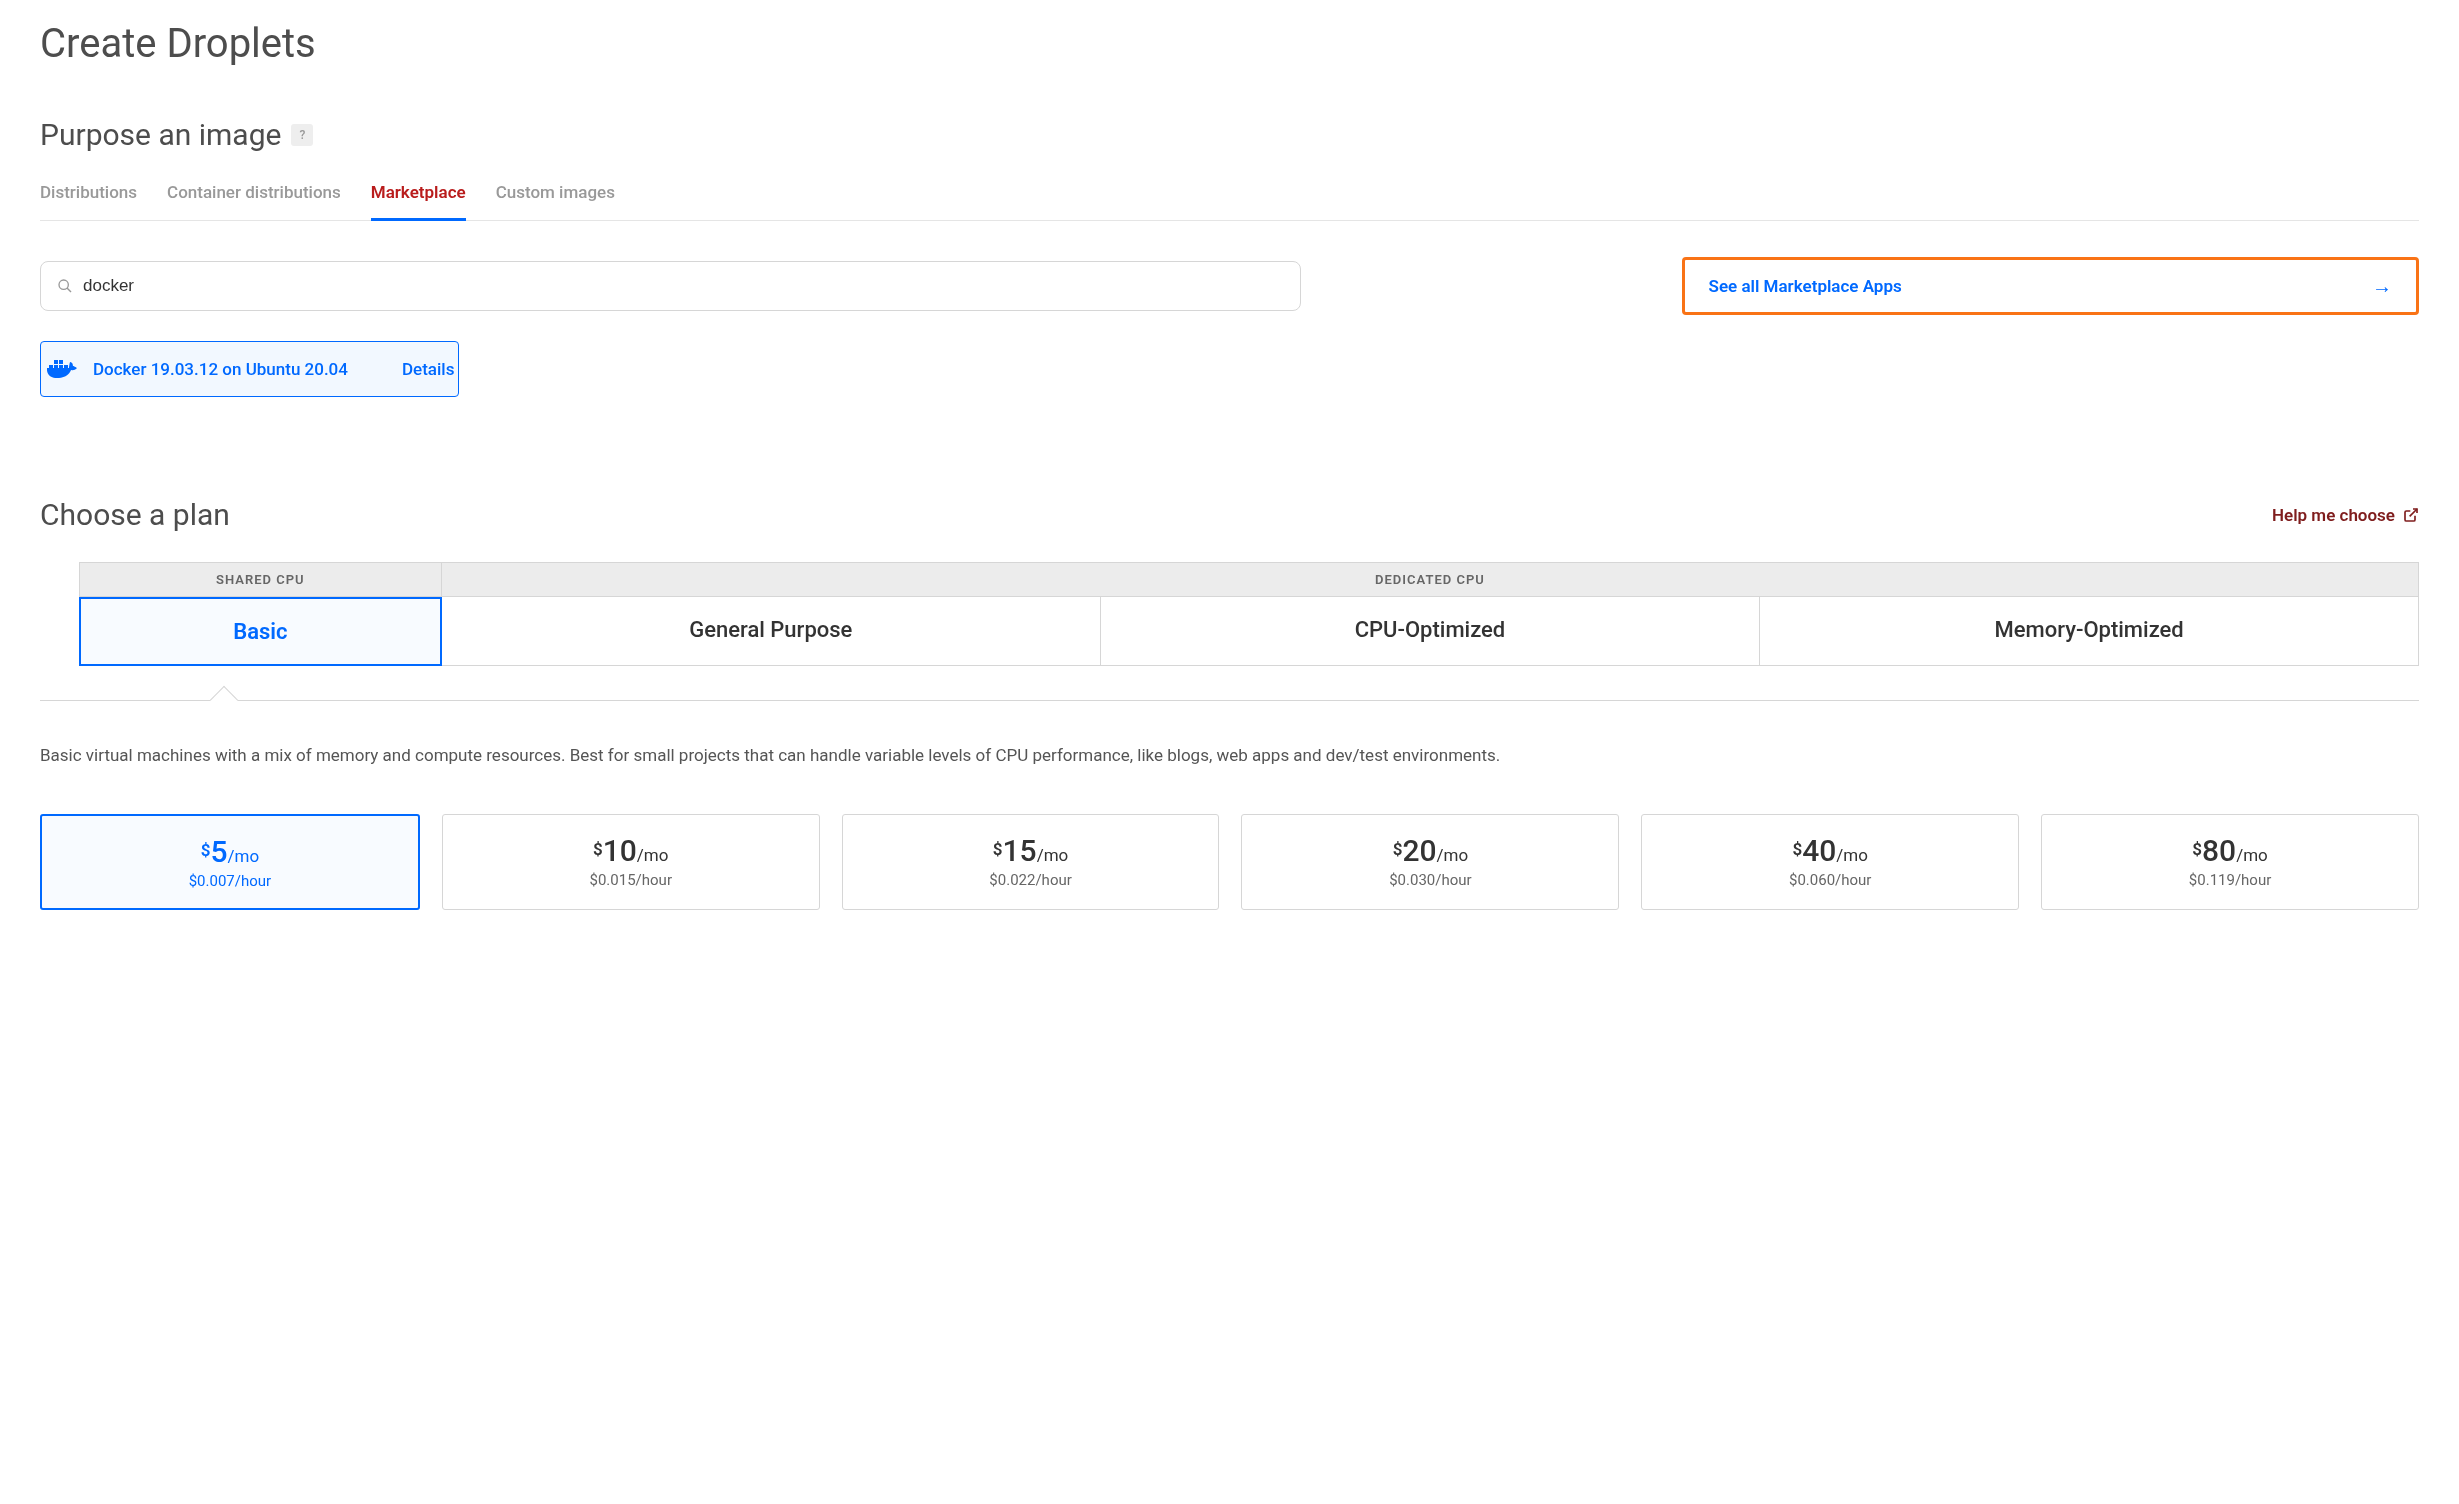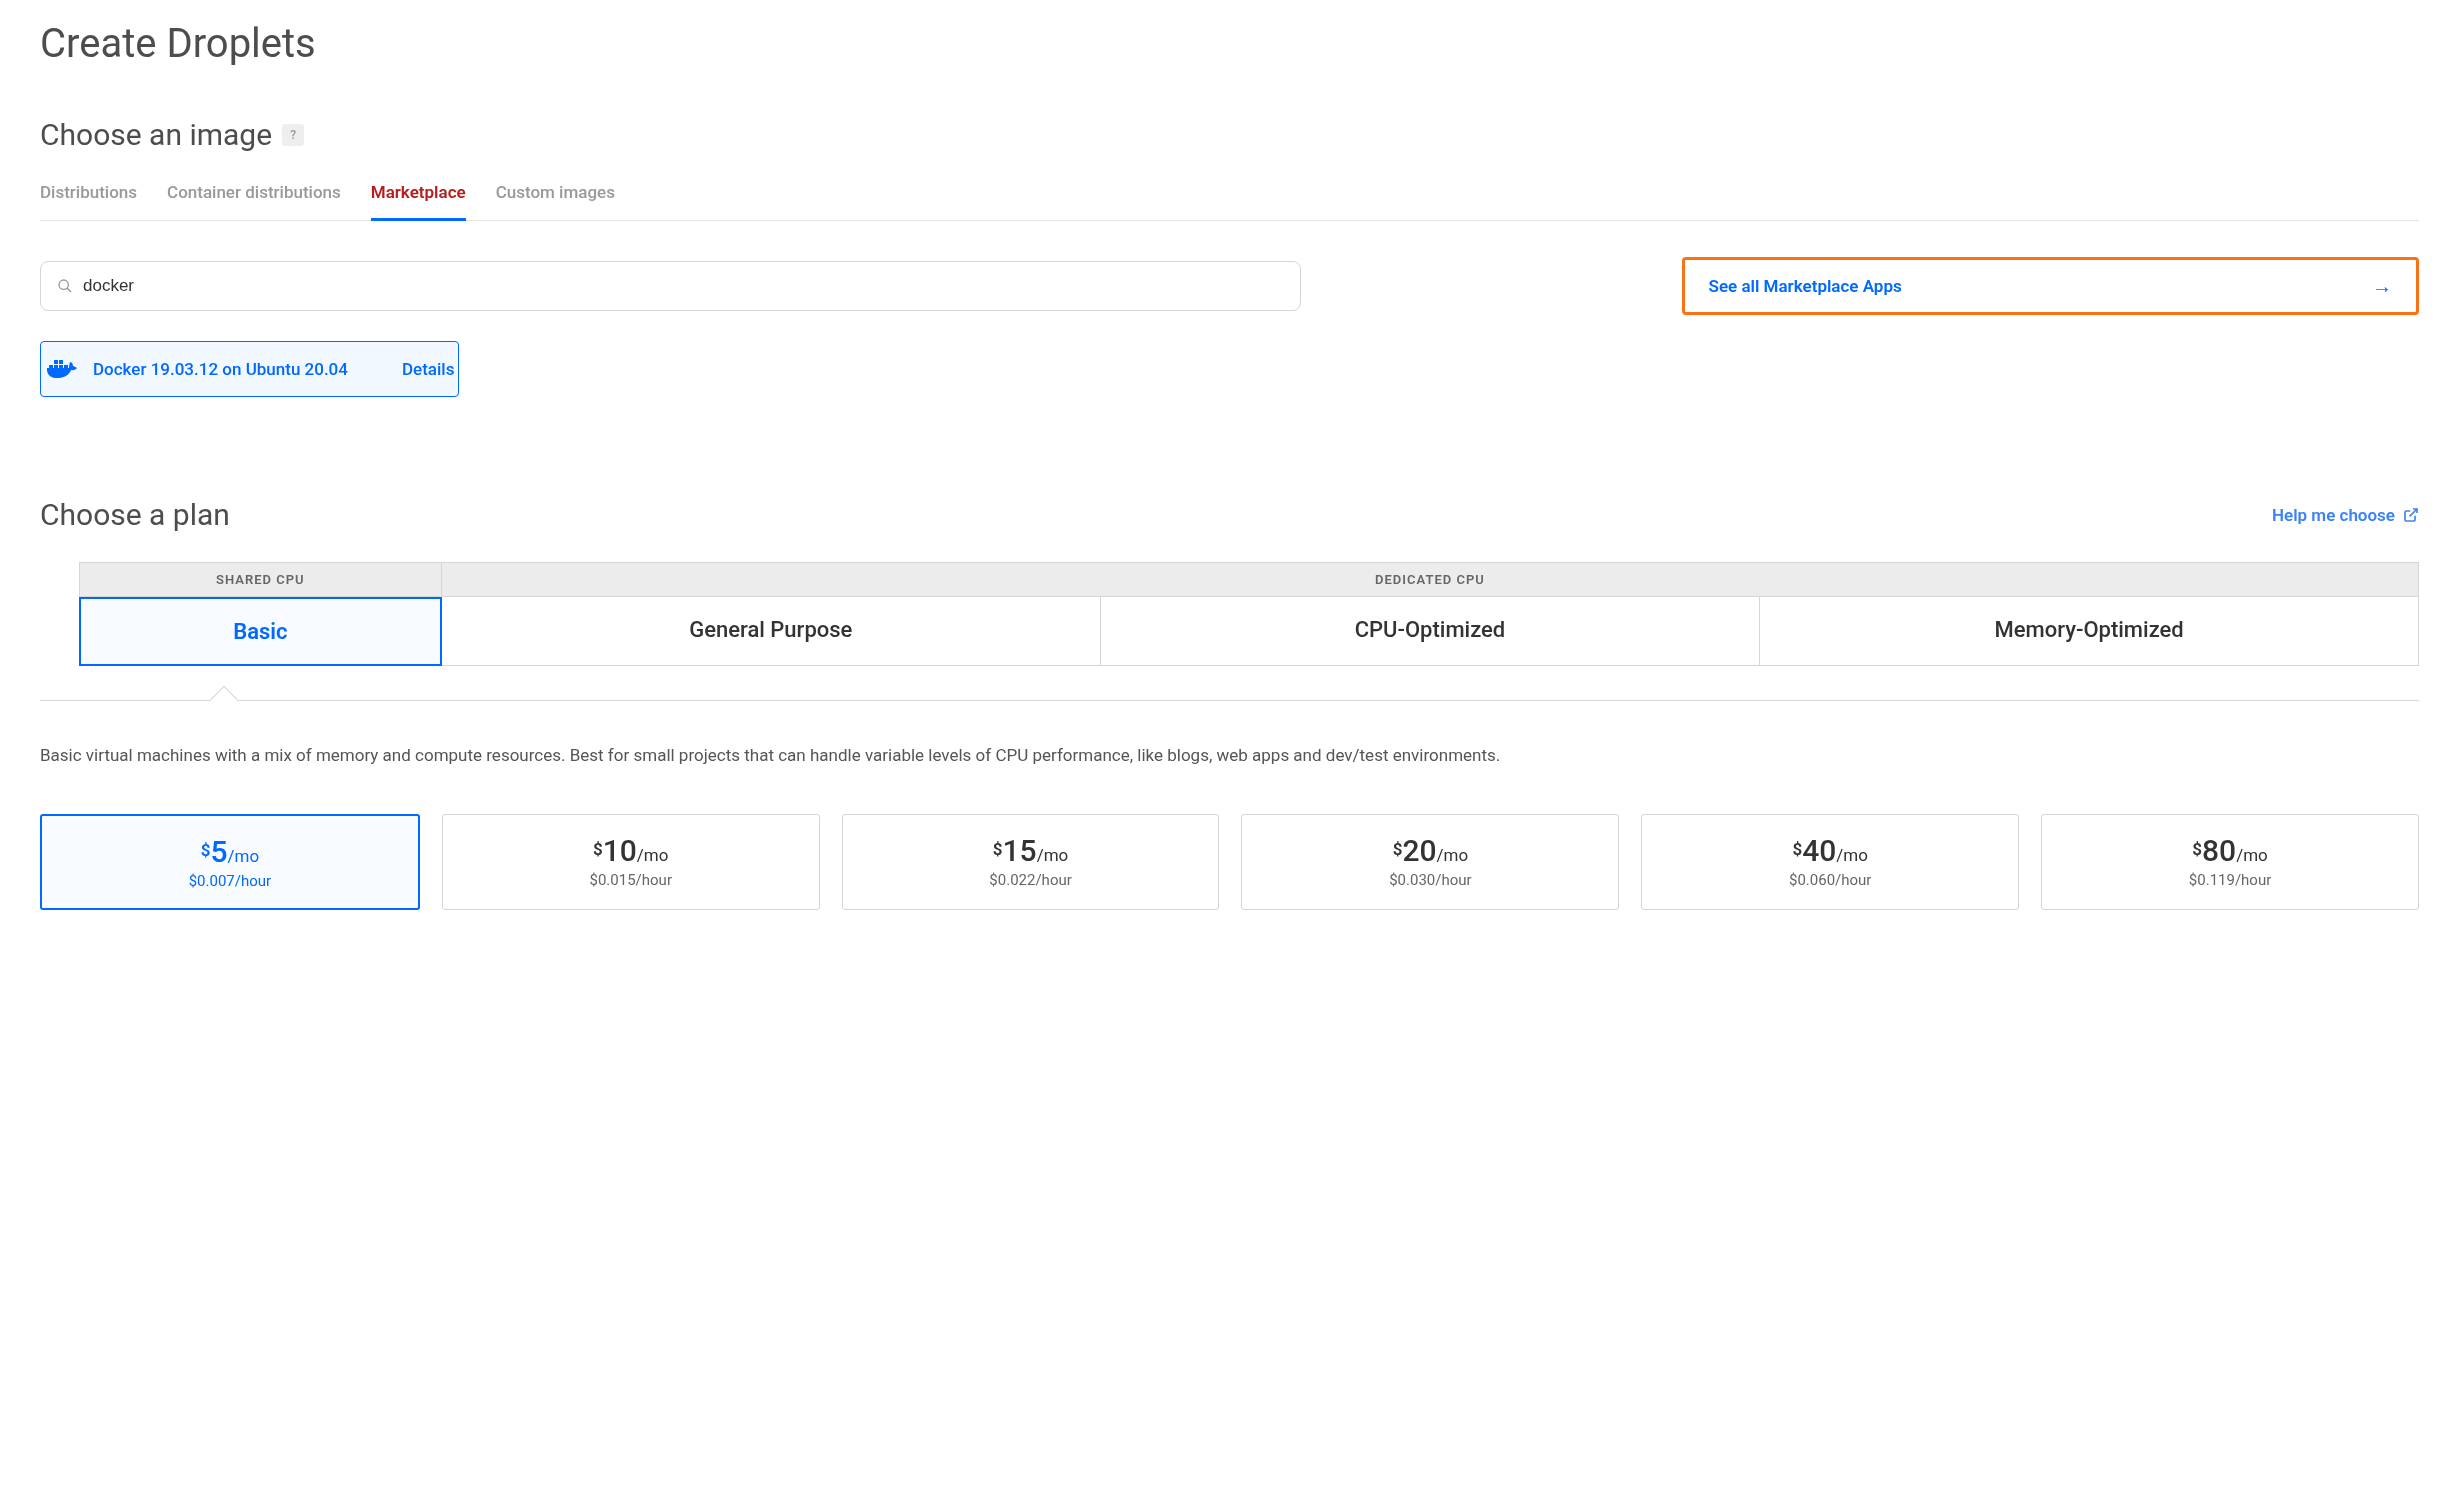--- a/index.html
+++ b/index.html
@@ -130,21 +130,21 @@
       margin-left: 40px;
     }
     .plan-section {
       margin-top: 100px;
     }
     .plan-header {
       display: flex;
       justify-content: space-between;
     }
     .help-me-choose {
-      color: #3b82f6;
+      color: #7f1d1d;
       font-size: 17px;
       font-weight: 600;
       display: inline-flex;
       align-items: center;
       gap: 8px;
       cursor: pointer;
     }
     .plan-grid {
       display: grid;
       grid-template-columns: 15.5% 28.17% 28.17% 28.17%;
@@ -257,21 +257,21 @@
     }
   </style>
 </head>
 <body>
 
 
 
 <h1 class="page-title">Create Droplets</h1>
 
 <div class="section-title">
-  <span>Choose an image</span>
+  <span>Purpose an image</span>
   <span class="help-badge">?</span>
 </div>
 
 <div class="tabs" id="image-tabs">
     <div class="tab">Distributions</div>
     <div class="tab">Container distributions</div>
     <div class="tab active">Marketplace</div>
     <div class="tab">Custom images</div>
   </div>
 

